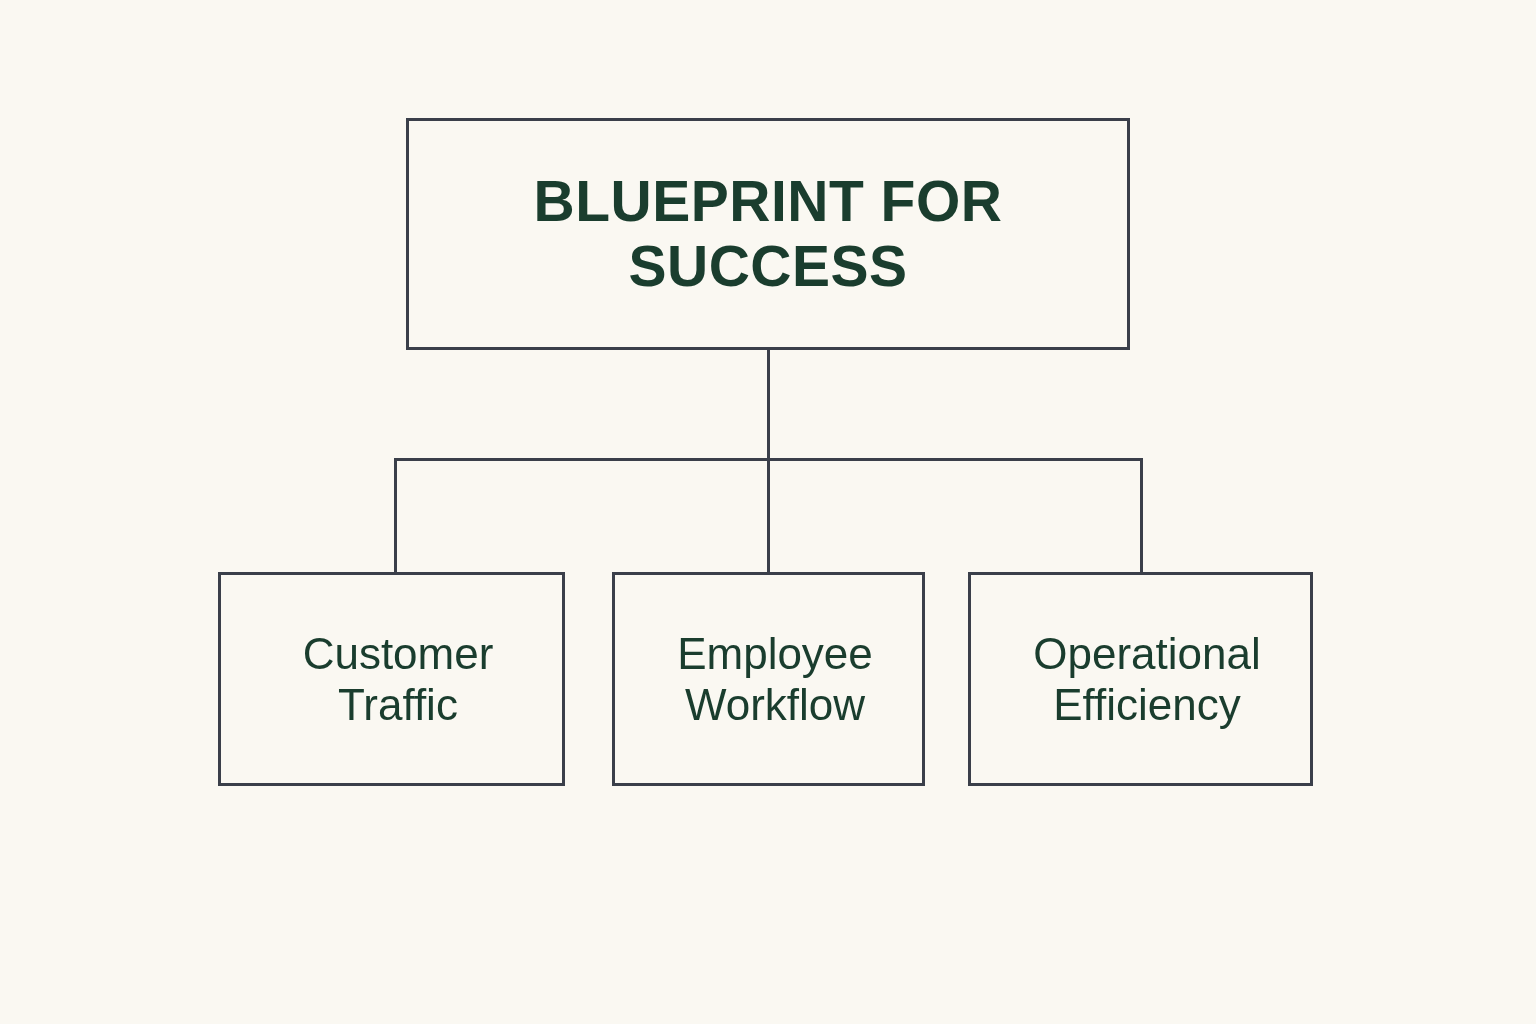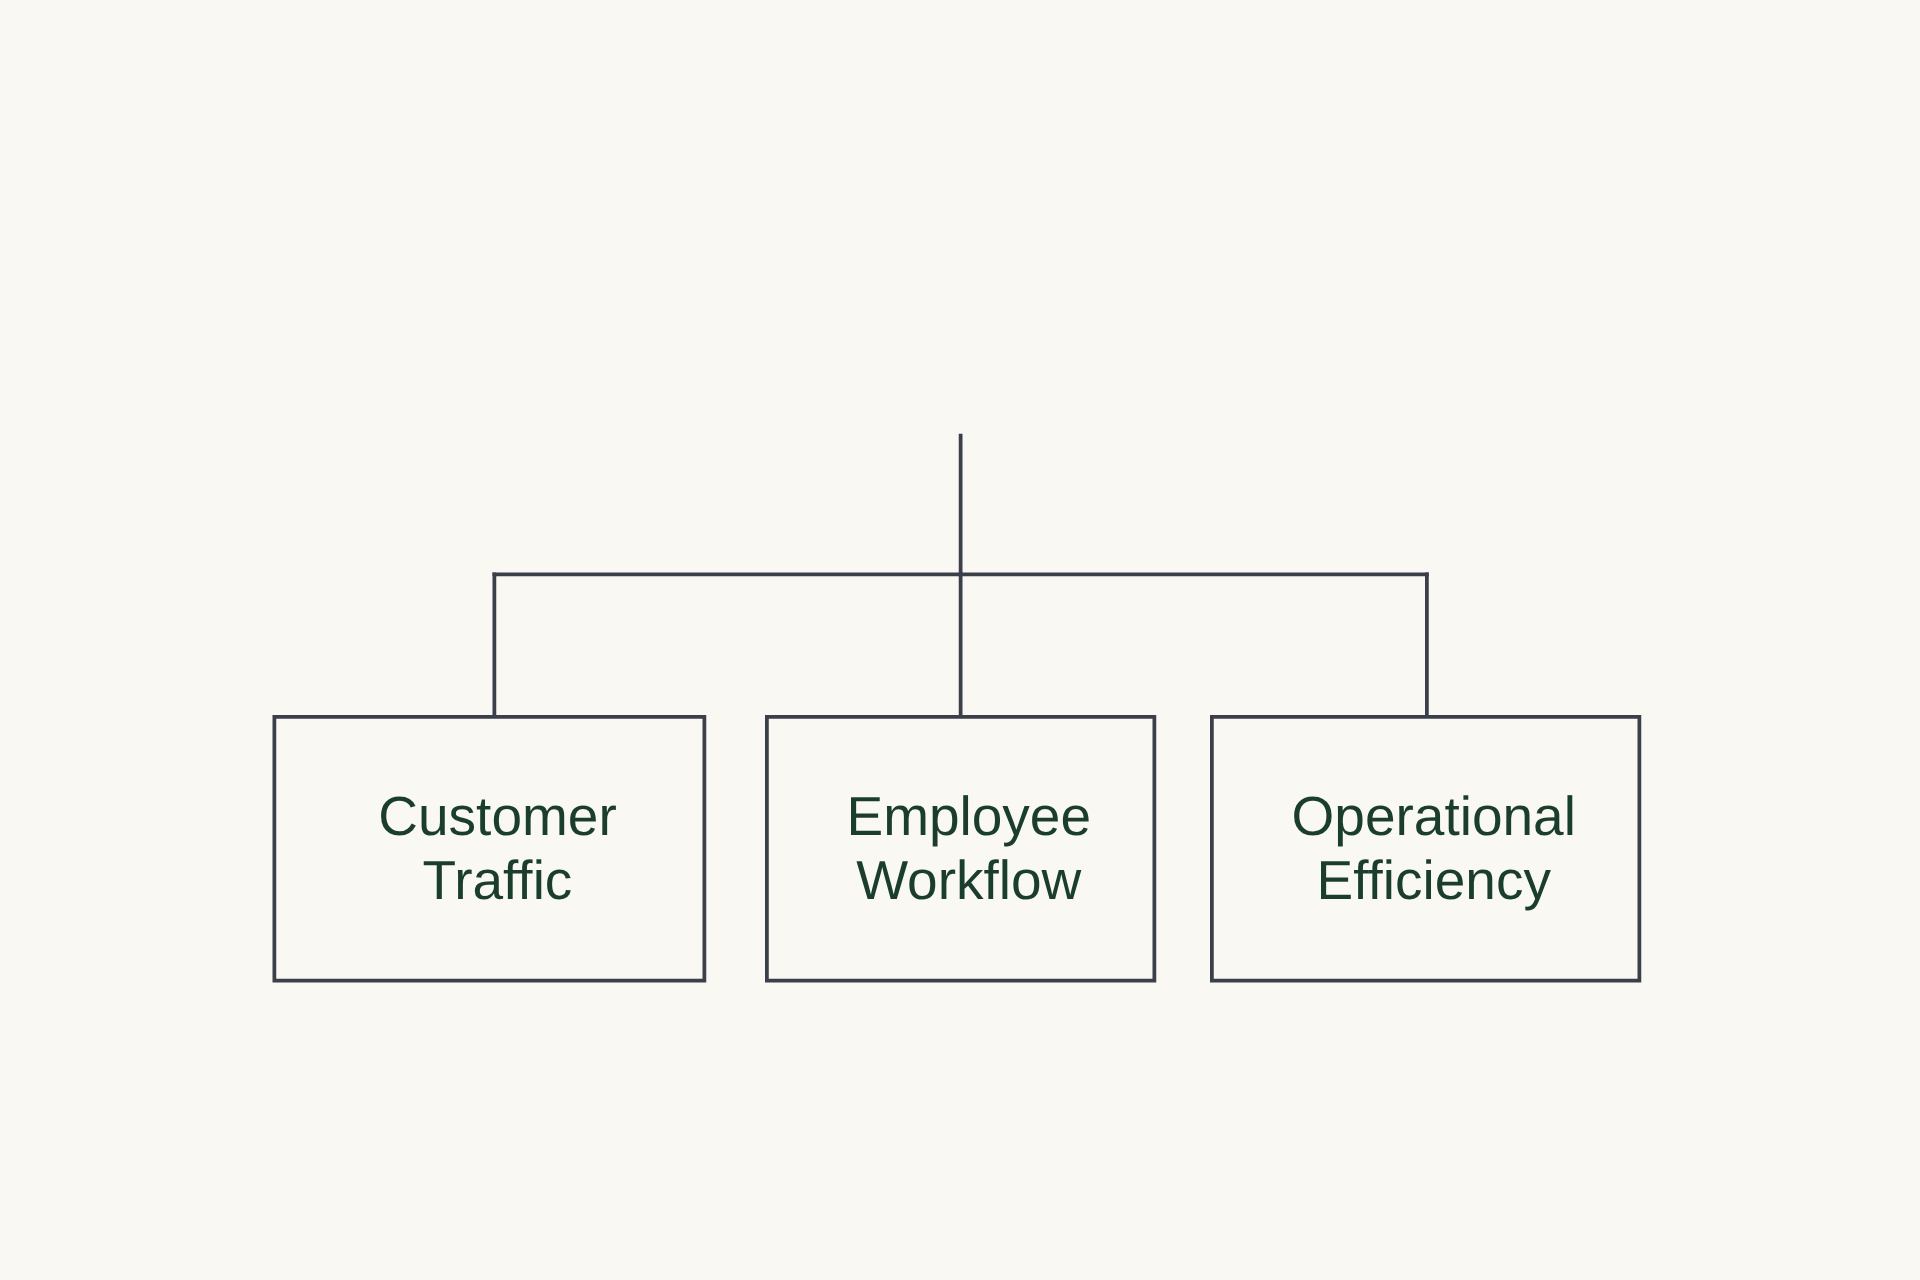--- a/index.html
+++ b/index.html
@@ -124,20 +124,24 @@
     left: 1140px;
     top: 458px;
     height: 116px;
   }
 </style>
 </head>
 <body>
 
 <div id="diagram-canvas">
 
+  <div class="node node-root" id="node-root">
+    <span class="node-label">Blueprint For
+Success</span>
+  </div>
 
   <div class="connector connector-v" id="connector-trunk"></div>
   <div class="connector connector-h" id="connector-bus"></div>
   <div class="connector connector-v" id="connector-drop-left"></div>
   <div class="connector connector-v" id="connector-drop-middle"></div>
   <div class="connector connector-v" id="connector-drop-right"></div>
 
   <div class="node node-child" id="node-customer-traffic">
     <span class="node-label">Customer
 Traffic</span>

